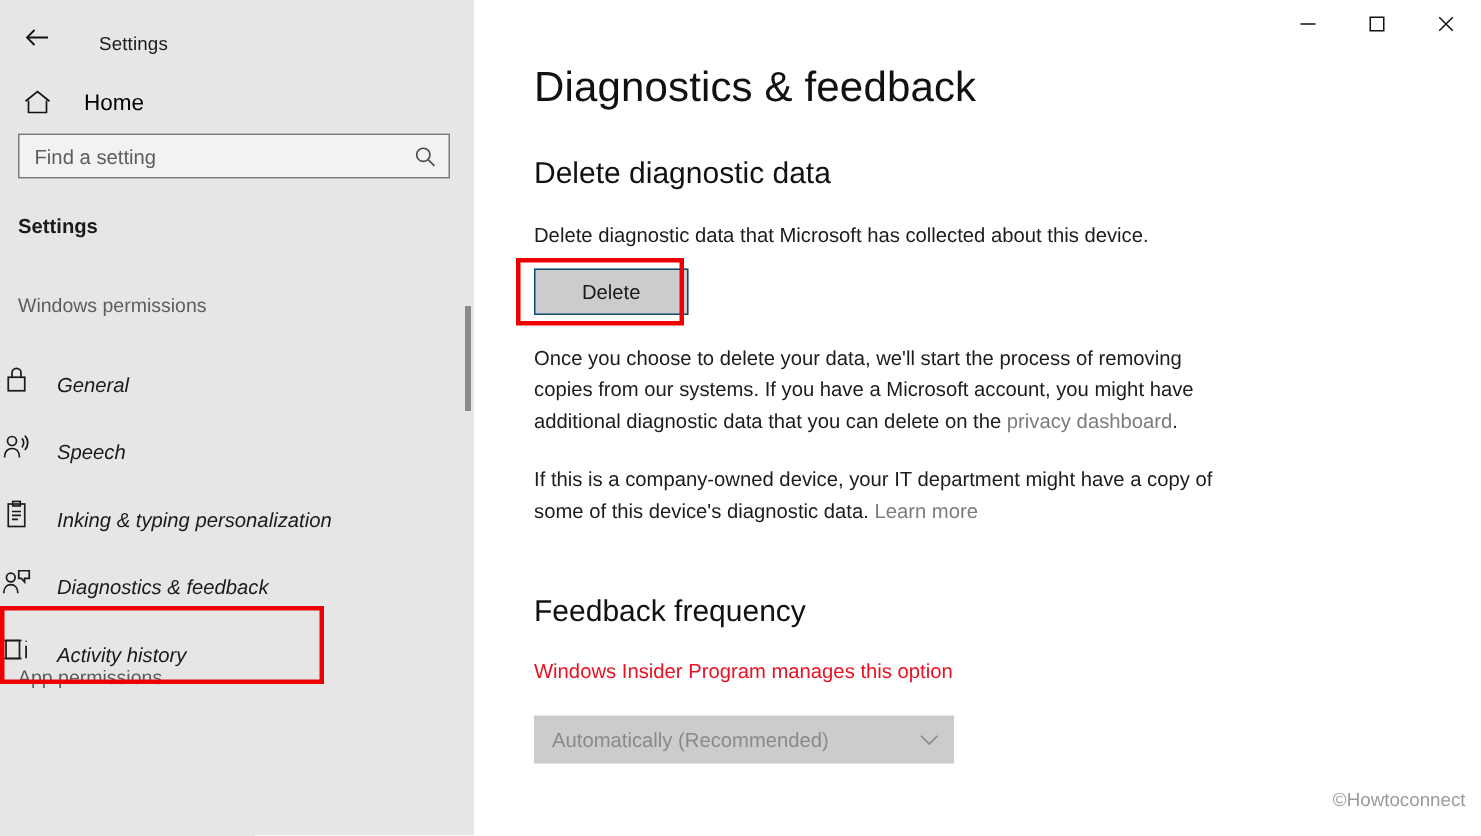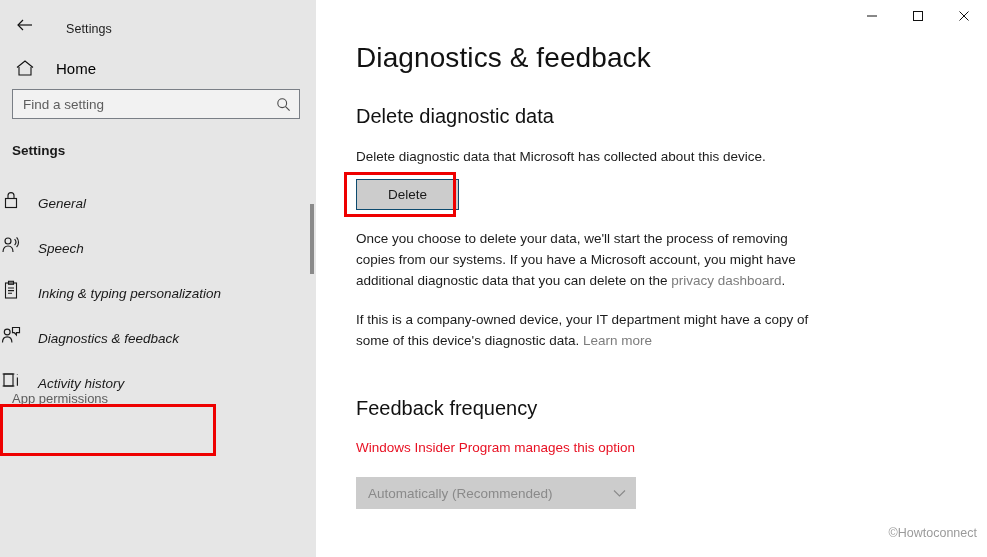--- a/index.html
+++ b/index.html
@@ -308,20 +308,21 @@
       <span class="search-ico">
         <svg width="15" height="15" viewBox="0 0 15 15" fill="none" stroke="#4b4b4b" stroke-width="1.1">
           <circle cx="6.2" cy="6.2" r="4.4"></circle>
             <path d="M9.6 9.6 L13.6 13.6"></path>
         </svg>
       </span>
     </div>
 
     <div class="section-title">Settings</div>
 
+    <div class="group-header">Windows permissions</div>
 
     <div class="nav-list">
 
       <div class="nav-item">
         <span class="ico">
           <svg width="18" height="20" viewBox="0 0 18 20" fill="none" stroke="#1a1a1a" stroke-width="1.15">
             <rect x="3.5" y="8.5" width="11" height="9"></rect>
             <path d="M6 8.5 V5.6 A3 3 0 0 1 12 5.6 V8.5"></path>
           </svg>
         </span>

